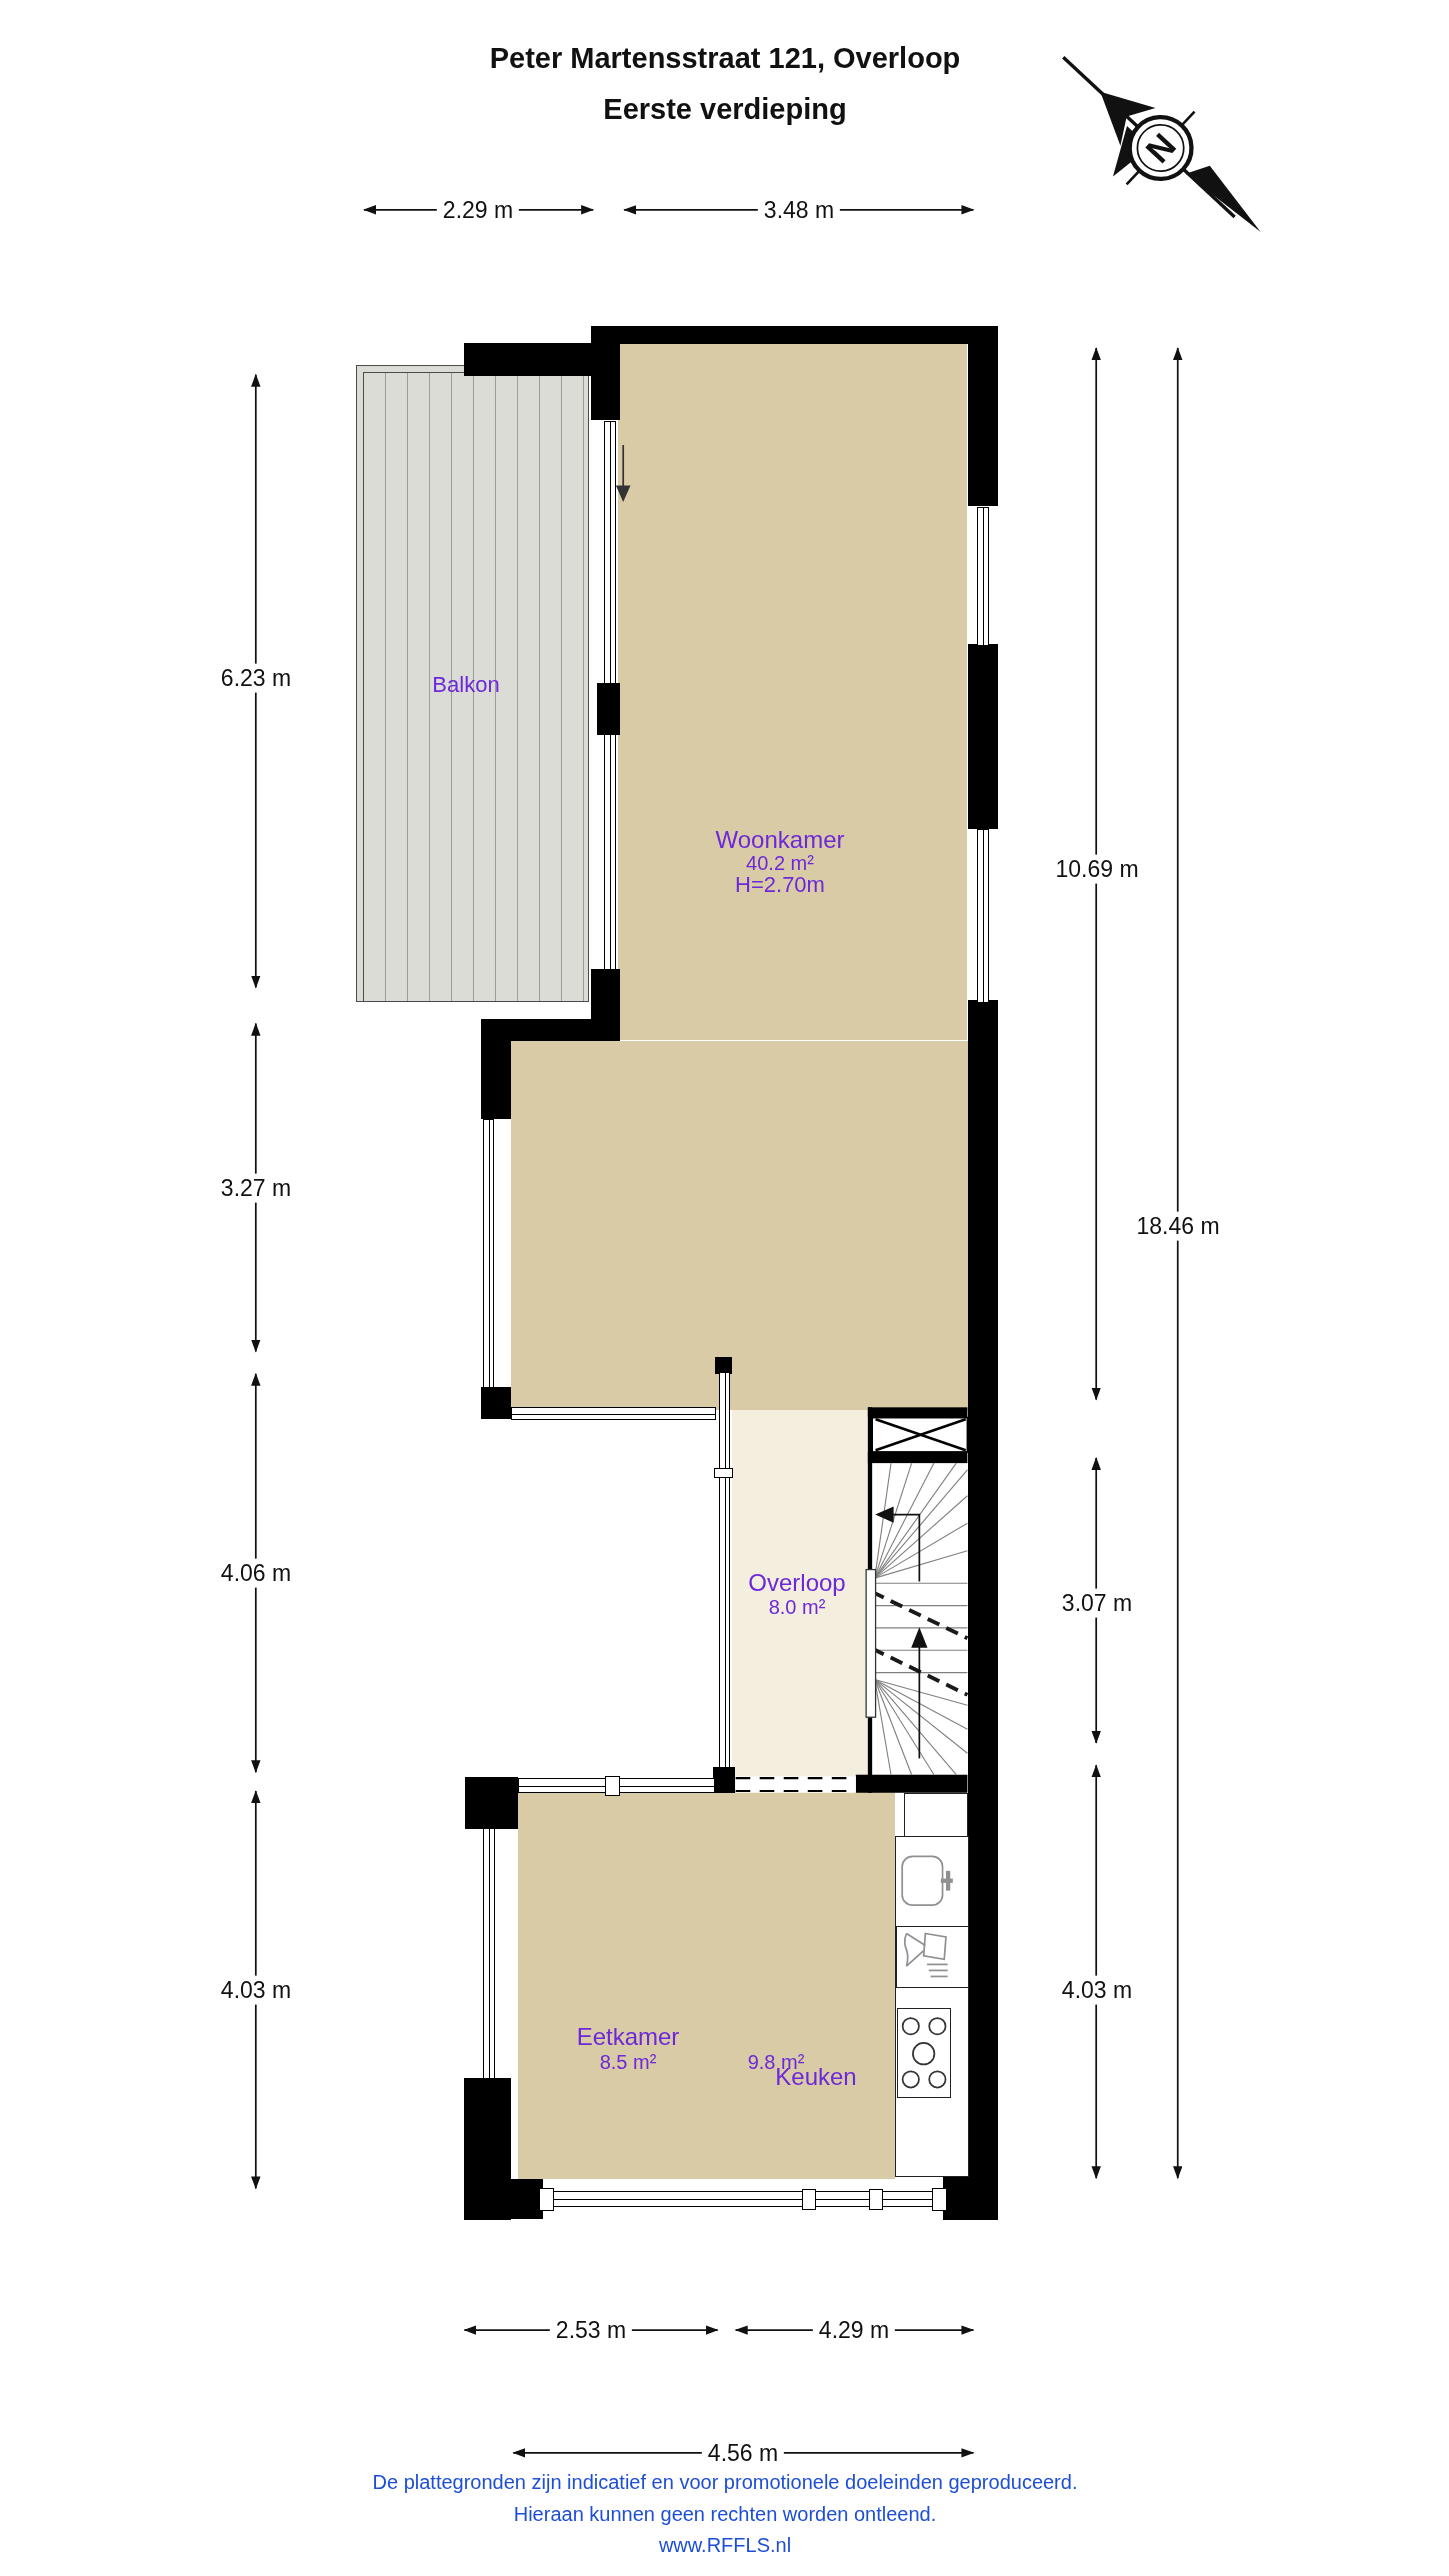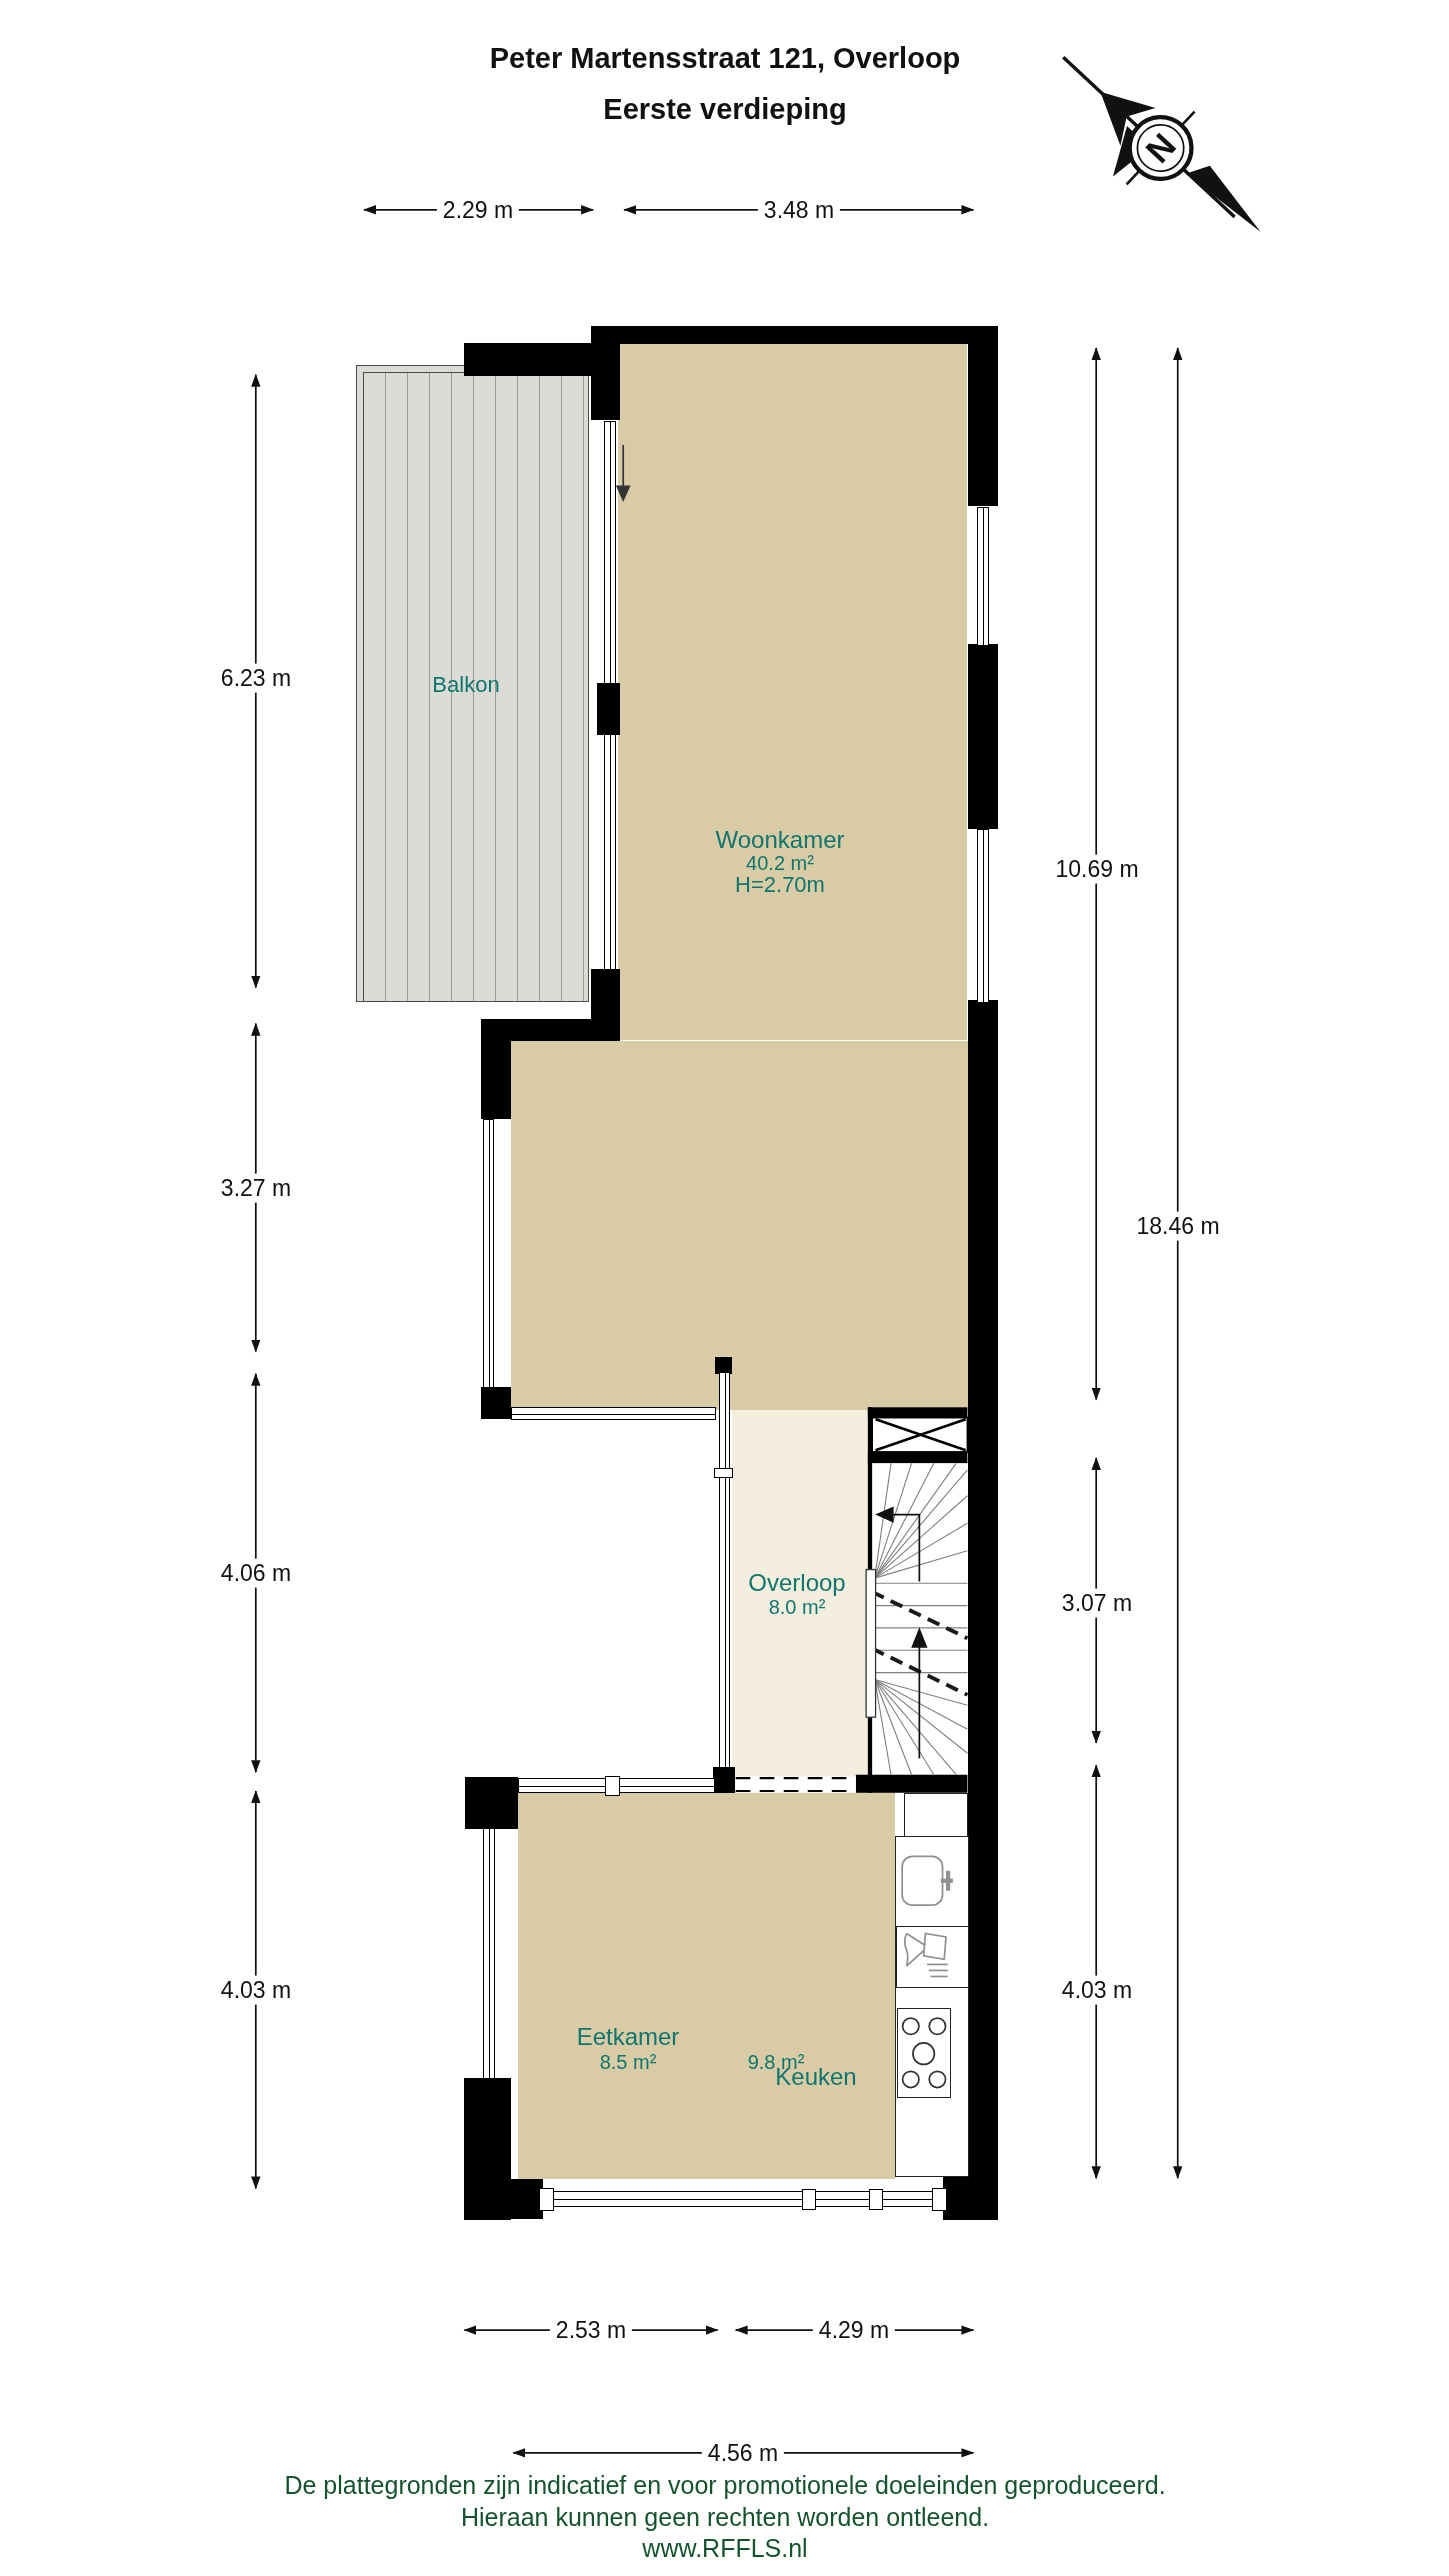--- a/index.html
+++ b/index.html
@@ -14,25 +14,25 @@
      background:repeating-linear-gradient(90deg, transparent 0px, transparent 21.5px, #9c9c96 21.5px, #9c9c96 22px);}
   .win-v{position:absolute;background:#fff;border:0.9px solid #000;}
   .win-v::before{content:"";position:absolute;left:50%;top:0;bottom:0;width:0.9px;background:#000;}
   .win-h{position:absolute;background:#fff;border:0.9px solid #000;}
   .win-h::before{content:"";position:absolute;top:50%;left:0;right:0;height:0.9px;background:#000;}
   .cap{position:absolute;background:#fff;border:0.9px solid #000;}
   .kbox{position:absolute;background:#fff;border:1.7px solid #222;}
   .kcol{position:absolute;background:#fff;border:0.9px solid #222;}
   svg.overlay{position:absolute;left:0;top:0;pointer-events:none;}
   .title{position:absolute;left:725px;transform:translateX(-50%);font-weight:bold;font-size:29px;white-space:nowrap;}
-  .room-label{position:absolute;transform:translate(-50%,-50%);text-align:center;font-size:24px;white-space:nowrap;color:#0f766e;}
+  .room-label{position:absolute;transform:translate(-50%,-50%);text-align:center;font-size:24px;white-space:nowrap;color:#6d28d9;}
   .room-sub{font-size:20px;}
   .room-h{font-size:22px;}
   .dim{position:absolute;transform:translate(-50%,-50%);background:#fff;padding:0.9px 6px;font-size:23px;white-space:nowrap;color:#111;}
-  .footer-line{position:absolute;left:725px;transform:translateX(-50%);font-size:25px;white-space:nowrap;color:#14532d;}
+  .footer-line{position:absolute;left:725px;transform:translateX(-50%);font-size:20px;white-space:nowrap;color:#1d4ed8;}
 </style>
 </head>
 <body>
 
 <div id="plan">
 
   <div class="deck" style="left:356px;top:365px;width:231px;height:635px;">
     <div class="deck-inner"></div>
   </div>
 

